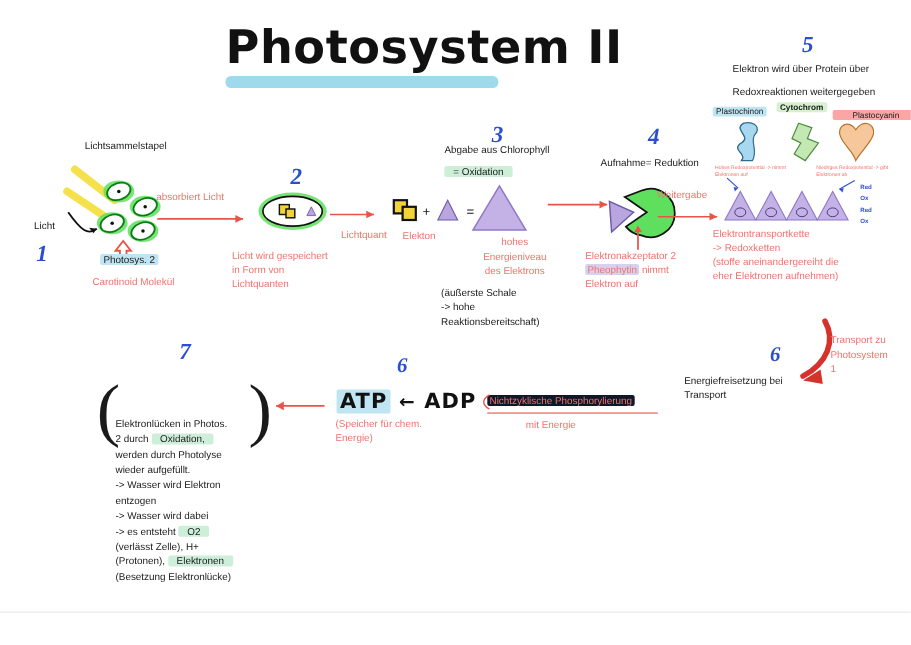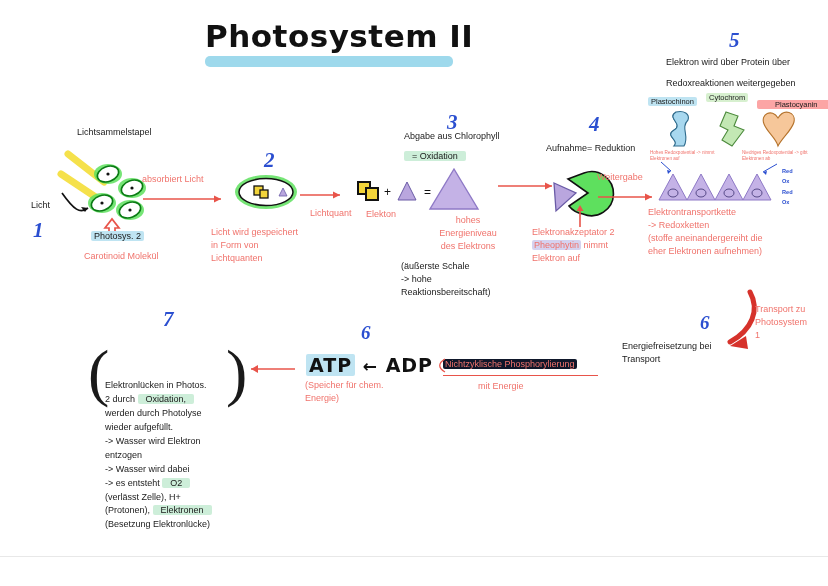--- a/index.html
+++ b/index.html
@@ -9,28 +9,28 @@
   }
   .abs{position:absolute;}
   .blk{color:#1a1a1a;}
   .red{color:#f0736c;}
   .num{color:#2b4fd0;font-family:"Liberation Serif",serif;font-style:italic;font-weight:700;}
   .hl-blue{background:#bfe4f2;border-radius:2px;padding:0 3px;}
   .hl-green{background:#cdeed9;border-radius:2px;padding:0 8px;}
   .hl-pink{background:#0f172a;border-radius:2px;padding:0 2px;}
   .hl-lav{background:#d5d2ef;border-radius:2px;padding:0 2px;}
   .hl-orange{background:#fca5a5;border-radius:2px;padding:0 18px;}
-  .hl-ltgreen{background:#d7f0cf;border-radius:2px;padding:0 3px;}
+  .hl-ltgreen{background:#d7f0cf;border-radius:2px;padding:0 3px;font-weight:bold;}
   .ln{line-height:1.45;}
   .tiny{font-size:4.6px;line-height:1.35;}
   .sm{font-size:9px;}
   svg{overflow:visible;display:block;}
   .title{
     font-family:"DejaVu Sans",sans-serif;font-weight:700;color:#111;
-    font-size:31px;letter-spacing:.5px;
+    font-size:42px;letter-spacing:.5px;
   }
   .atp{
     font-family:"DejaVu Sans",sans-serif;font-weight:700;color:#111;font-size:19px;letter-spacing:1px;
   }
   .paren{font-family:"Liberation Serif",serif;font-size:64px;color:#1a1a1a;line-height:1;}
   .bottomrule{position:absolute;left:0;top:556px;width:828px;height:1px;background:#e8e8e8;}
 </style>
 </head>
 <body>
 

